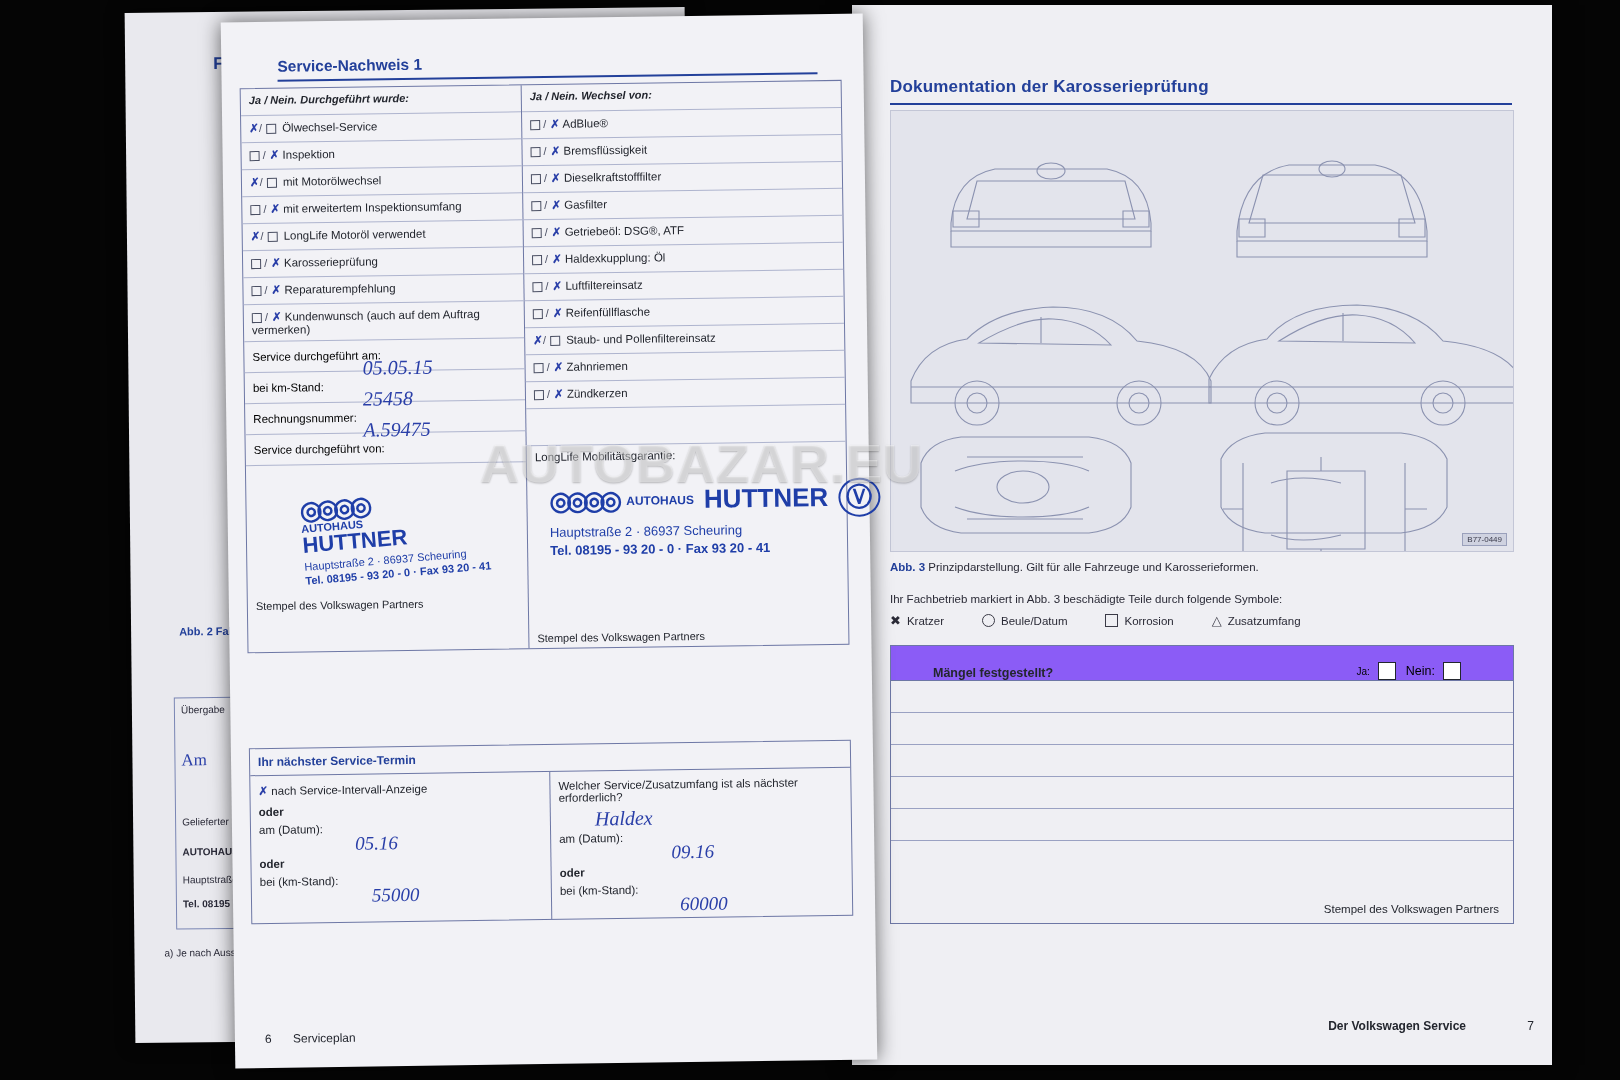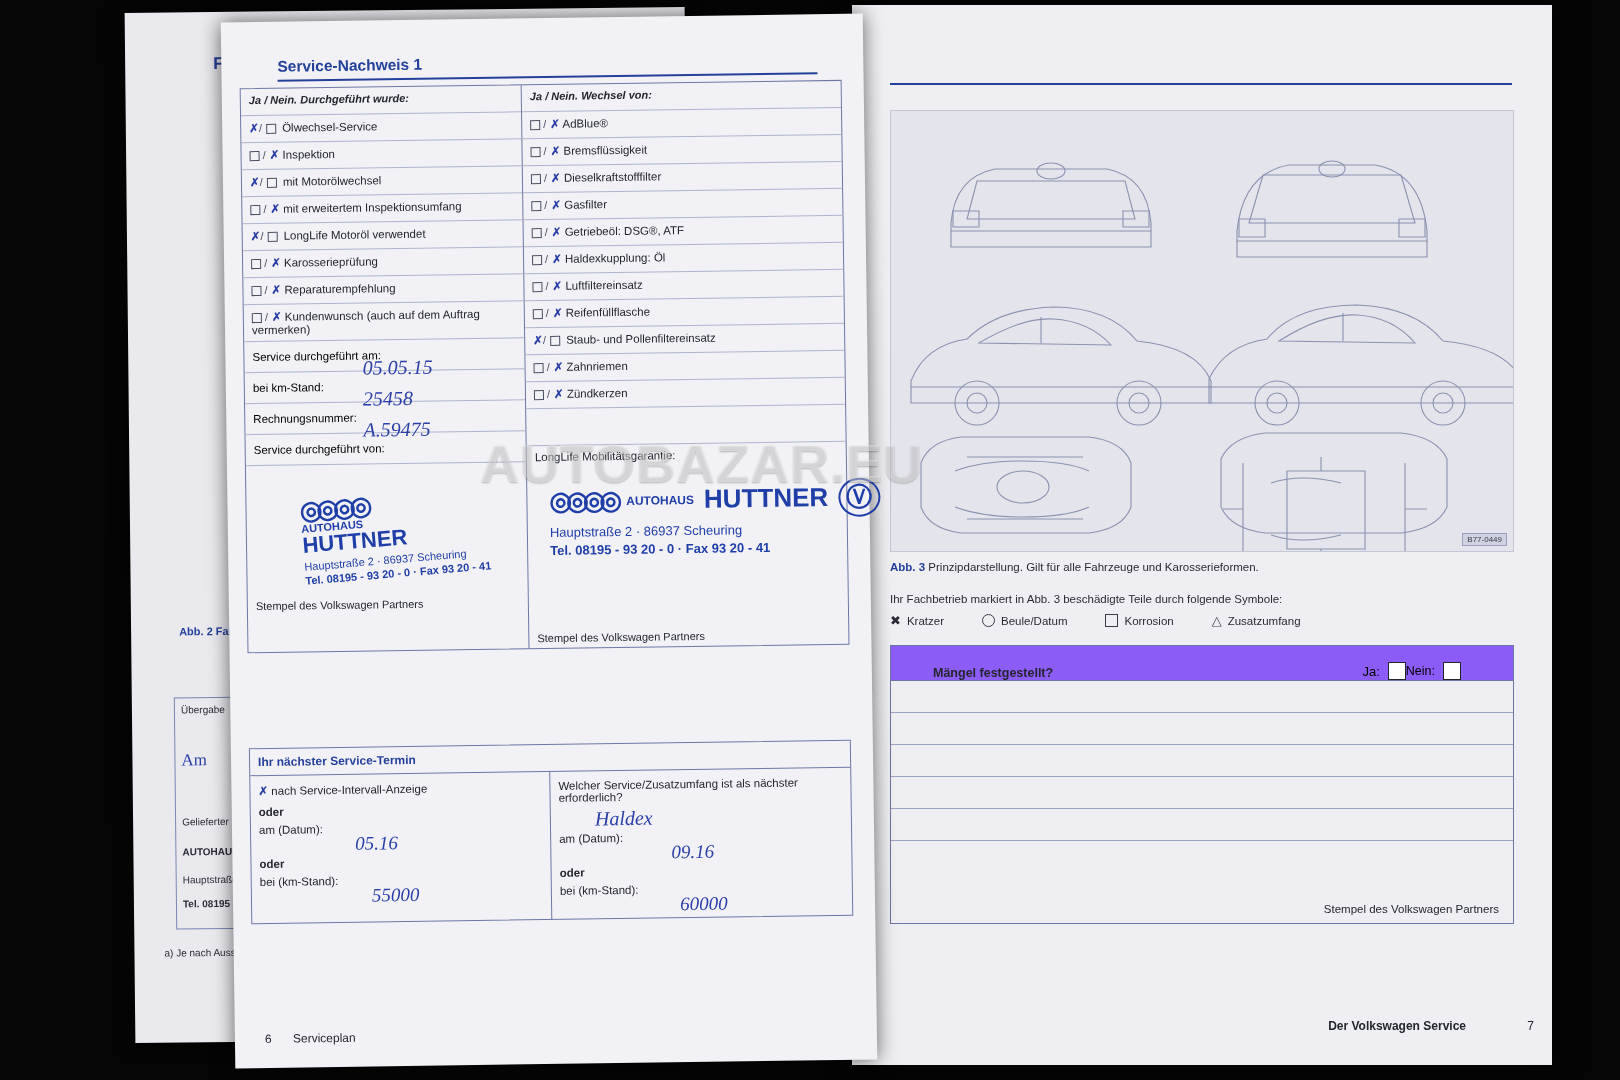--- a/index.html
+++ b/index.html
@@ -38,21 +38,21 @@
   .fachbetrieb{position:absolute;left:38px;top:588px;font-size:11.5px;color:#2a2a36;}
   .symbols{position:absolute;left:38px;top:608px;width:622px;font-size:11.5px;color:#2a2a36;display:flex;gap:38px;align-items:center;}
   .symbols .sym{display:flex;align-items:center;gap:6px;}
   .sq{width:11px;height:11px;border:1px solid #3a3a46;display:inline-block;}
   .ci{width:11px;height:11px;border:1px solid #3a3a46;border-radius:50%;display:inline-block;}
   .xm{font-size:13px;color:#2a2a36;line-height:1;}
 
   .maengel{position:absolute;left:38px;top:640px;width:622px;border:1px solid #6d77a5;}
   .mg-row1{display:flex;align-items:flex-end;height:34px;border-bottom:1px solid #6d77a5;background:#8b5cf6;}
   .mg-row1 .t1{padding-left:42px;font-size:12.5px;font-weight:bold;color:#23262e;}
-  .mg-row1 .ja{margin-left:auto;display:flex;gap:8px;align-items:center;font-size:13px;}
+  .mg-row1 .ja{margin-left:auto;margin-right:10px;display:flex;gap:8px;align-items:center;font-size:10px;}
   .mg-row1 .nein{margin-right:52px;display:flex;gap:8px;align-items:center;font-size:12.5px;}
   .cbx{width:16px;height:16px;border:1.5px solid #23262e;display:inline-block;background:#fff;}
   .mg-desc{height:34px;display:flex;align-items:center;padding-left:8px;font-size:12.5px;color:#23262e;border-bottom:1px solid #8d95bb;}
   .mg-line{height:31px;border-bottom:1px solid #9aa1c2;}
   .mg-stamp{height:82px;position:relative;}
   .mg-stamp .st{position:absolute;right:14px;bottom:8px;font-size:11.5px;color:#23262e;}
 
   .pagenum-r{position:absolute;right:18px;bottom:32px;font-size:12px;color:#23262e;}
   .footer-r{position:absolute;right:86px;bottom:32px;font-size:12px;font-weight:bold;color:#23262e;}
   .vert-code{position:absolute;left:838px;top:830px;font-size:10px;color:#dcdce4;transform:rotate(-90deg);transform-origin:left top;letter-spacing:.5px;}
@@ -128,20 +128,21 @@
       <div class="lbl" style="left:6px;top:148px;font-weight:bold;">AUTOHAUS</div>
       <div class="lbl" style="left:6px;top:176px;">Hauptstraße 2</div>
       <div class="lbl" style="left:6px;top:200px;font-weight:bold;">Tel. 08195</div>
     </div>
     <div class="u-foot">a)  Je nach Ausstattung</div>
   </div>
 
   <div class="right-page">
 
     <div class="rp-header">
+      <div class="h-txt">Dokumentation der Karosserieprüfung</div>
       <div class="h-rule"></div>
     </div>
 
     <div class="diagram">
       <svg width="622" height="440" viewBox="0 0 622 440">
         <g fill="none" stroke="#8b92b0" stroke-width="1.1">
 
           <path d="M60 120 h200 v-8 q-4 -46 -44 -54 h-112 q-40 8 -44 54 z"></path>
           <path d="M86 70 h148 l10 38 h-168 z"></path>
           <ellipse cx="160" cy="60" rx="14" ry="8"></ellipse>

